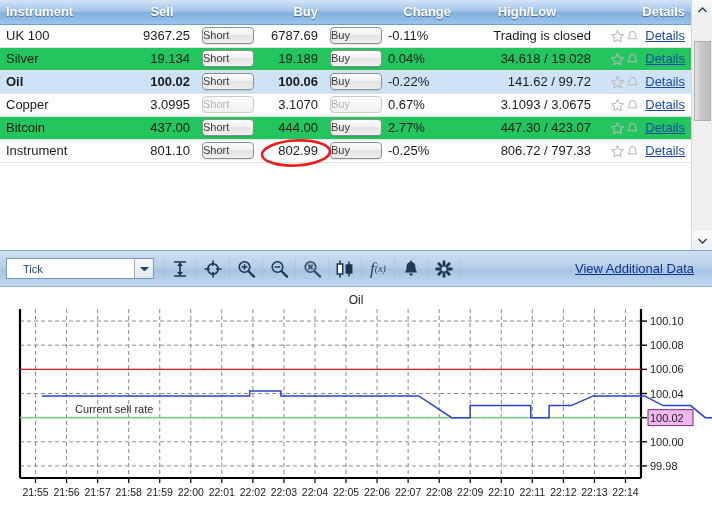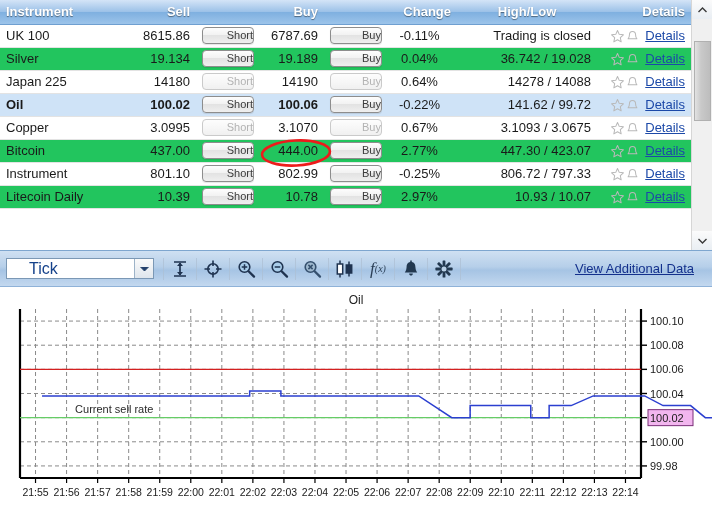--- a/index.html
+++ b/index.html
@@ -35,21 +35,21 @@
     background: linear-gradient(to bottom, #d4e4f7 0%, #9dc2e8 48%, #7fb0e0 52%, #9cc4ea 100%);
     color: #ffffff;
     font-size: 13px;
     font-weight: bold;
     text-shadow: 0 1px 1px rgba(0,0,0,0.45);
     border-bottom: 1px solid #6f9fd0;
     padding: 0 6px;
     white-space: nowrap;
   }
   th.c-instr { text-align: left; width: 128px; }
-  th.c-sell  { text-align: right; width: 68px; }
+  th.c-sell  { width: 68px; }
   th.c-shortb{ width: 58px; }
   th.c-buy   { text-align: right; width: 70px; }
   th.c-buyb  { width: 58px; }
   th.c-change{ text-align: right; width: 75px; }
   th.c-hl    { text-align: center; width: 140px; }
   th.c-det   { text-align: right; width: 94px; }
 
   table.quotes tbody tr { height: 23px; margin-top: 24px; }
   table.quotes tbody tr.odd  { background: #ffffff; }
   table.quotes tbody tr.even { background: #22c55e; }
@@ -58,33 +58,33 @@
     font-size: 13px;
     color: #1a1a1a;
     padding: 0 6px;
     border-bottom: 1px solid #e3e3e3;
     white-space: nowrap;
     overflow: hidden;
   }
   td.instr { text-align: left; }
   td.num   { text-align: right; }
   td.btncell { text-align: center; padding: 0 2px; }
-  td.chg   { text-align: center; }
+  td.chg   { text-align: left; }
   td.hl    { text-align: right; }
   td.det   { text-align: right; padding-right: 8px; }
   tr.sel td.num, tr.sel td.instr { font-weight: bold; }
 
   .chg-up   { color: #3c8a3c; }
   .chg-down { color: #c02020; }
 
   .trade-btn {
     display: inline-block;
     width: 52px; height: 17px; line-height: 15px;
     font-size: 11px;
-    text-align: right;
+    text-align: left;
     color: #3b3b3b;
     border: 1px solid #8d8d8d;
     border-radius: 4px;
     background: linear-gradient(to bottom, #fdfdfd 0%, #f2f2f2 45%, #e3e3e3 50%, #efefef 100%);
     box-shadow: 0 1px 1px rgba(0,0,0,0.10);
     cursor: pointer;
     font-family: "Liberation Sans", sans-serif;
   }
   .trade-btn.disabled {
     color: #b3b3b3;
@@ -144,22 +144,22 @@
   .tick-select {
     position: relative;
     width: 148px; height: 21px;
     background: #ffffff;
     border: 1px solid #7b98b5;
     display: flex; align-items: center;
     margin-right: 8px;
     cursor: pointer;
   }
   .tick-select .label {
-    flex: 1; padding-left: 22px;
-    font-size: 16px; color: #15428b;
+    flex: 1; padding-left: 16px;
+    font-size: 11px; color: #15428b;
     font-family: "Liberation Sans", sans-serif;
   }
   .tick-arrow {
     width: 19px; height: 19px;
     background: linear-gradient(to bottom,#fafafa,#dfe6ed);
     border-left: 1px solid #9db3c8;
     display:flex; align-items:center; justify-content:center;
   }
   .tb-sep { width: 1px; height: 22px; background: rgba(255,255,255,0.55);
             border-left: 1px solid rgba(90,125,165,0.35); margin: 0 1px; }
@@ -210,54 +210,40 @@
             <th class="c-buy">Buy</th>
             <th class="c-buyb"></th>
             <th class="c-change">Change</th>
             <th class="c-hl">High/Low</th>
             <th class="c-det">Details</th>
           </tr>
         </thead>
         <tbody id="quotes-body">
             <tr class="odd">
               <td class="instr">UK 100</td>
-              <td class="num">8615.86</td>
+              <td class="num">9367.25</td>
               <td class="btncell"><span class="trade-btn">Short</span></td>
               <td class="num">6787.69</td>
               <td class="btncell"><span class="trade-btn">Buy</span></td>
               <td class="chg chg-down">-0.11%</td>
               <td class="hl">Trading is closed</td>
               <td class="det"><span class="det-icons"><svg width="15" height="15" viewBox="0 0 16 16">
                     <path d="M8 1.6 L9.85 5.7 L14.3 6.2 L11 9.25 L11.9 13.7 L8 11.45 L4.1 13.7 L5 9.25 L1.7 6.2 L6.15 5.7 Z" fill="none" stroke="#b9b9b9" stroke-width="1.1" stroke-linejoin="round"></path>
                   </svg><svg width="15" height="15" viewBox="0 0 16 16">
                     <path d="M8 2.6 C5.7 2.6 4.7 4.3 4.7 6.3 C4.7 8.7 3.3 10.4 3.3 10.4 H12.7 C12.7 10.4 11.3 8.7 11.3 6.3 C11.3 4.3 10.3 2.6 8 2.6 Z" fill="none" stroke="#b9b9b9" stroke-width="1.1" stroke-linejoin="round"></path>
                   </svg></span><span class="details-link">Details</span></td>
             </tr>
             <tr class="even">
               <td class="instr">Silver</td>
               <td class="num">19.134</td>
               <td class="btncell"><span class="trade-btn">Short</span></td>
               <td class="num">19.189</td>
               <td class="btncell"><span class="trade-btn">Buy</span></td>
               <td class="chg chg-up">0.04%</td>
-              <td class="hl">36.742 / 19.028</td>
-              <td class="det"><span class="det-icons"><svg width="15" height="15" viewBox="0 0 16 16">
-                    <path d="M8 1.6 L9.85 5.7 L14.3 6.2 L11 9.25 L11.9 13.7 L8 11.45 L4.1 13.7 L5 9.25 L1.7 6.2 L6.15 5.7 Z" fill="none" stroke="#b9b9b9" stroke-width="1.1" stroke-linejoin="round"></path>
-                  </svg><svg width="15" height="15" viewBox="0 0 16 16">
-                    <path d="M8 2.6 C5.7 2.6 4.7 4.3 4.7 6.3 C4.7 8.7 3.3 10.4 3.3 10.4 H12.7 C12.7 10.4 11.3 8.7 11.3 6.3 C11.3 4.3 10.3 2.6 8 2.6 Z" fill="none" stroke="#b9b9b9" stroke-width="1.1" stroke-linejoin="round"></path>
-                  </svg></span><span class="details-link">Details</span></td>
-            </tr>
-            <tr class="odd">
-              <td class="instr">Japan 225</td>
-              <td class="num">14180</td>
-              <td class="btncell"><span class="trade-btn disabled">Short</span></td>
-              <td class="num">14190</td>
-              <td class="btncell"><span class="trade-btn disabled">Buy</span></td>
-              <td class="chg chg-up">0.64%</td>
-              <td class="hl">14278 / 14088</td>
+              <td class="hl">34.618 / 19.028</td>
               <td class="det"><span class="det-icons"><svg width="15" height="15" viewBox="0 0 16 16">
                     <path d="M8 1.6 L9.85 5.7 L14.3 6.2 L11 9.25 L11.9 13.7 L8 11.45 L4.1 13.7 L5 9.25 L1.7 6.2 L6.15 5.7 Z" fill="none" stroke="#b9b9b9" stroke-width="1.1" stroke-linejoin="round"></path>
                   </svg><svg width="15" height="15" viewBox="0 0 16 16">
                     <path d="M8 2.6 C5.7 2.6 4.7 4.3 4.7 6.3 C4.7 8.7 3.3 10.4 3.3 10.4 H12.7 C12.7 10.4 11.3 8.7 11.3 6.3 C11.3 4.3 10.3 2.6 8 2.6 Z" fill="none" stroke="#b9b9b9" stroke-width="1.1" stroke-linejoin="round"></path>
                   </svg></span><span class="details-link">Details</span></td>
             </tr>
             <tr class="sel">
               <td class="instr">Oil</td>
               <td class="num">100.02</td>
               <td class="btncell"><span class="trade-btn">Short</span></td>
@@ -300,34 +286,20 @@
                   </svg></span><span class="details-link">Details</span></td>
             </tr>
             <tr class="odd">
               <td class="instr">Instrument</td>
               <td class="num">801.10</td>
               <td class="btncell"><span class="trade-btn">Short</span></td>
               <td class="num">802.99</td>
               <td class="btncell"><span class="trade-btn">Buy</span></td>
               <td class="chg chg-down">-0.25%</td>
               <td class="hl">806.72 / 797.33</td>
-              <td class="det"><span class="det-icons"><svg width="15" height="15" viewBox="0 0 16 16">
-                    <path d="M8 1.6 L9.85 5.7 L14.3 6.2 L11 9.25 L11.9 13.7 L8 11.45 L4.1 13.7 L5 9.25 L1.7 6.2 L6.15 5.7 Z" fill="none" stroke="#b9b9b9" stroke-width="1.1" stroke-linejoin="round"></path>
-                  </svg><svg width="15" height="15" viewBox="0 0 16 16">
-                    <path d="M8 2.6 C5.7 2.6 4.7 4.3 4.7 6.3 C4.7 8.7 3.3 10.4 3.3 10.4 H12.7 C12.7 10.4 11.3 8.7 11.3 6.3 C11.3 4.3 10.3 2.6 8 2.6 Z" fill="none" stroke="#b9b9b9" stroke-width="1.1" stroke-linejoin="round"></path>
-                  </svg></span><span class="details-link">Details</span></td>
-            </tr>
-            <tr class="even">
-              <td class="instr">Litecoin Daily</td>
-              <td class="num">10.39</td>
-              <td class="btncell"><span class="trade-btn">Short</span></td>
-              <td class="num">10.78</td>
-              <td class="btncell"><span class="trade-btn">Buy</span></td>
-              <td class="chg chg-up">2.97%</td>
-              <td class="hl">10.93 / 10.07</td>
               <td class="det"><span class="det-icons"><svg width="15" height="15" viewBox="0 0 16 16">
                     <path d="M8 1.6 L9.85 5.7 L14.3 6.2 L11 9.25 L11.9 13.7 L8 11.45 L4.1 13.7 L5 9.25 L1.7 6.2 L6.15 5.7 Z" fill="none" stroke="#b9b9b9" stroke-width="1.1" stroke-linejoin="round"></path>
                   </svg><svg width="15" height="15" viewBox="0 0 16 16">
                     <path d="M8 2.6 C5.7 2.6 4.7 4.3 4.7 6.3 C4.7 8.7 3.3 10.4 3.3 10.4 H12.7 C12.7 10.4 11.3 8.7 11.3 6.3 C11.3 4.3 10.3 2.6 8 2.6 Z" fill="none" stroke="#b9b9b9" stroke-width="1.1" stroke-linejoin="round"></path>
                   </svg></span><span class="details-link">Details</span></td>
             </tr>
           </tbody>
       </table>
     </div>
 

